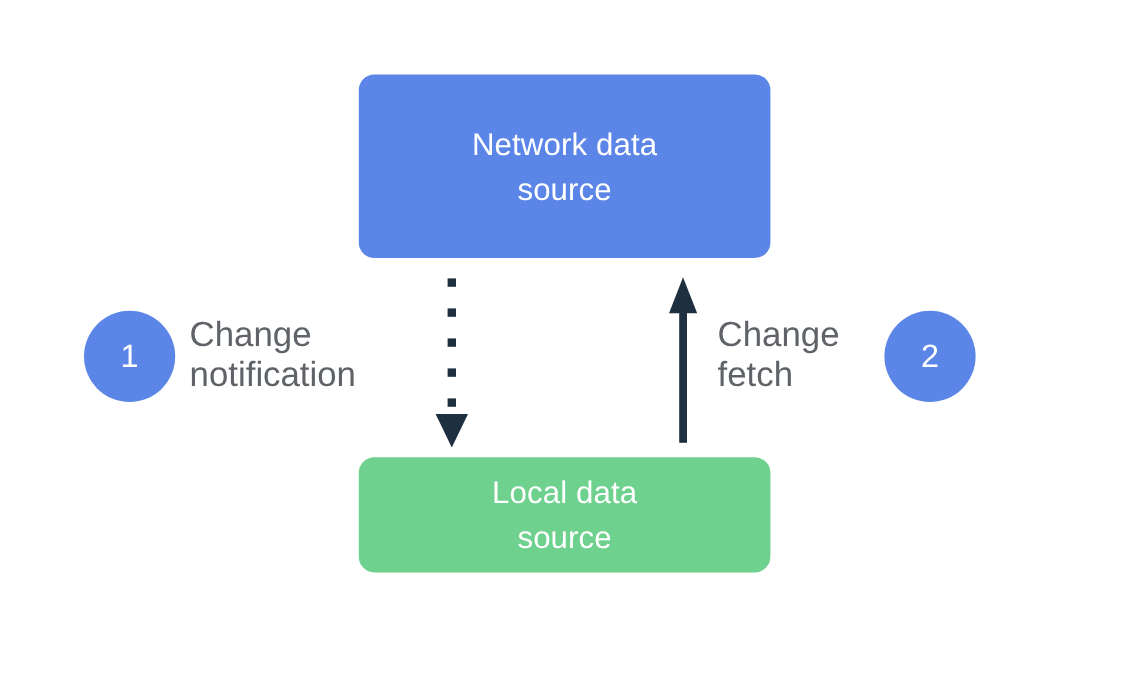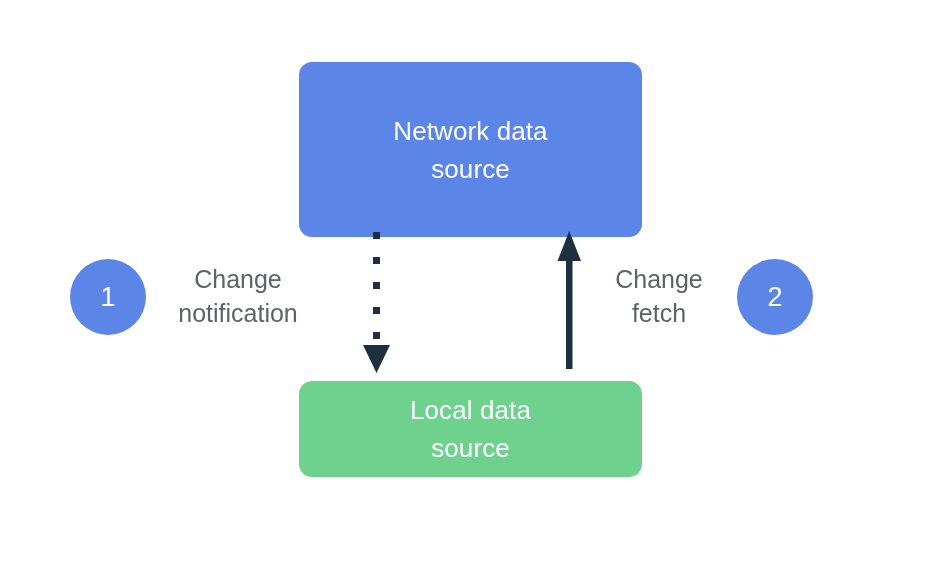--- a/index.html
+++ b/index.html
@@ -32,21 +32,21 @@
     line-height: 38px;
     letter-spacing: 0.1px;
     box-sizing: border-box;
     padding: 0 18px;
     white-space: pre-line;
   }
   #node-network {
     left: 299px;
     top: 62px;
     width: 343px;
-    height: 175px;
+    height: 153px;
     background: #5b85e6;
   }
   #node-local {
     left: 299px;
     top: 381px;
     width: 343px;
     height: 96px;
     background: #6ed18e;
   }
 
@@ -64,23 +64,23 @@
     font-size: 27px;
     line-height: 1;
   }
   #step-circle-1 { left: 70px;  top: 259px; }
   #step-circle-2 { left: 737px; top: 259px; }
 
   
   .edge-label {
     position: absolute;
     color: #5f6368;
-    font-size: 25px;
+    font-size: 29px;
     line-height: 34px;
-    text-align: center;
+    text-align: left;
     white-space: pre-line;
   }
   #label-change-notification {
     left: 158px;
     top: 262px;
     width: 160px;
   }
   #label-change-fetch {
     left: 598px;
     top: 262px;

